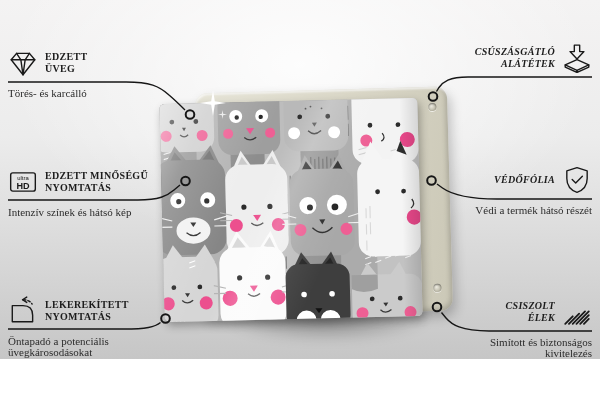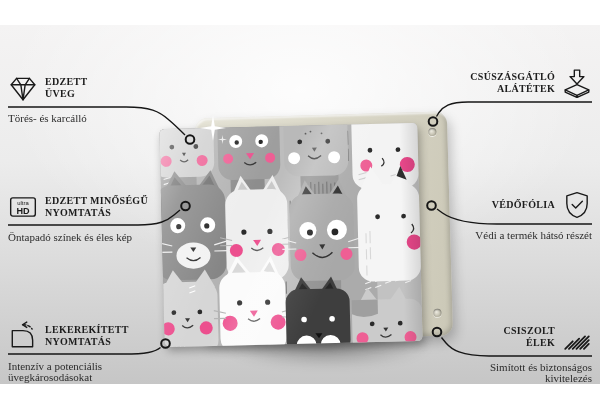--- a/index.html
+++ b/index.html
@@ -2,31 +2,30 @@
 <html><head>
 <meta charset="utf-8">
 <style>
   html,body{margin:0;padding:0;}
   #stage{
     position:relative; width:600px; height:359px; overflow:hidden;
     background:
       radial-gradient(ellipse 420px 260px at 50% 18%, rgba(255,255,255,.85), rgba(255,255,255,0) 70%),
       linear-gradient(180deg,#f4f3f3 0%, #ececec 38%, #dedede 62%, #c6c6c6 100%);
     font-family:"Liberation Serif", serif;
-    margin-top:25px;
   }
   
   .callout{position:absolute; width:148px; color:#1c1c1c;}
   .callout .head{display:flex; align-items:center; gap:7px; height:38px;}
   .callout .icon{width:30px; height:30px; flex:0 0 30px;text-align:right;}
   .callout .icon svg{width:100%; height:100%; stroke:#191919; fill:none; stroke-width:1.3; stroke-linejoin:round; stroke-linecap:round;}
   .callout .title{font-weight:bold; font-size:10px; line-height:12px; letter-spacing:.3px; white-space:pre-line;}
   .callout .subtitle{font-size:11px; line-height:11px; color:#2c2c2c; white-space:pre-line; margin-top:6px;}
   .callout.right{text-align:right;}
-  .callout.right .head{flex-direction:row-reverse;}
+  .callout.right .head{flex-direction:row-reverse;font-style:italic;}
   #callout-l1{left:8px; top:44px;}
   #callout-l2{left:8px; top:163px;}
   #callout-l3{left:8px; top:292px;}
   #callout-r1{left:444px; top:39px;}
   #callout-r2{left:444px; top:161px;}
   #callout-r3{left:444px; top:293px;}
   .hd-small{font-family:"Liberation Sans",sans-serif; font-size:5.5px; stroke:none; fill:#191919;}
   .hd-big{font-family:"Liberation Sans",sans-serif; font-size:8.5px; font-weight:bold; stroke:none; fill:#191919;}
   
   #connectors{position:absolute; left:0; top:0; width:600px; height:400px; z-index:6; pointer-events:none;}
@@ -293,36 +292,36 @@
       <span class="icon">
         <svg viewBox="0 0 28 28">
           <rect x="2.5" y="5.5" width="23" height="17" rx="2"></rect>
           <text class="hd-small" x="14" y="12.5" text-anchor="middle">ultra</text>
           <text class="hd-big" x="14" y="20.5" text-anchor="middle">HD</text>
         </svg>
       </span>
       <div class="title">EDZETT MINŐSÉGŰ
 NYOMTATÁS</div>
     </div>
-    <div class="subtitle">Öntapadó színek és éles kép</div>
+    <div class="subtitle">Intenzív színek és hátsó kép</div>
   </div>
 
   <div class="callout" id="callout-l3">
     <div class="head">
       <span class="icon">
         <svg viewBox="0 0 28 28">
           <path d="M4 24 V9 H14 Q23 9 23 18 V24 Z"></path>
           <path d="M14 3.5 Q20 3.5 22.5 7.5" stroke-dasharray="2.5 2"></path>
           <path d="M17.5 1 L13.5 3.5 L17.5 6"></path>
         </svg>
       </span>
       <div class="title">LEKEREKÍTETT
 NYOMTATÁS</div>
     </div>
-    <div class="subtitle">Intenzív a potenciális
+    <div class="subtitle">Öntapadó a potenciális
 üvegkárosodásokat</div>
   </div>
 
   <div class="callout right" id="callout-r1">
     <div class="head">
       <span class="icon">
         <svg viewBox="0 0 28 28">
           <path d="M11.5 2 H16.5 V8 H20.5 L14 15 L7.5 8 H11.5 Z"></path>
           <path d="M3 20.5 L14 15.5 L25 20.5 L14 25.5 Z"></path>
           <path d="M3 20.5 V22.5 L14 27.5 L25 22.5 V20.5 M14 25.5 V27.5"></path>

